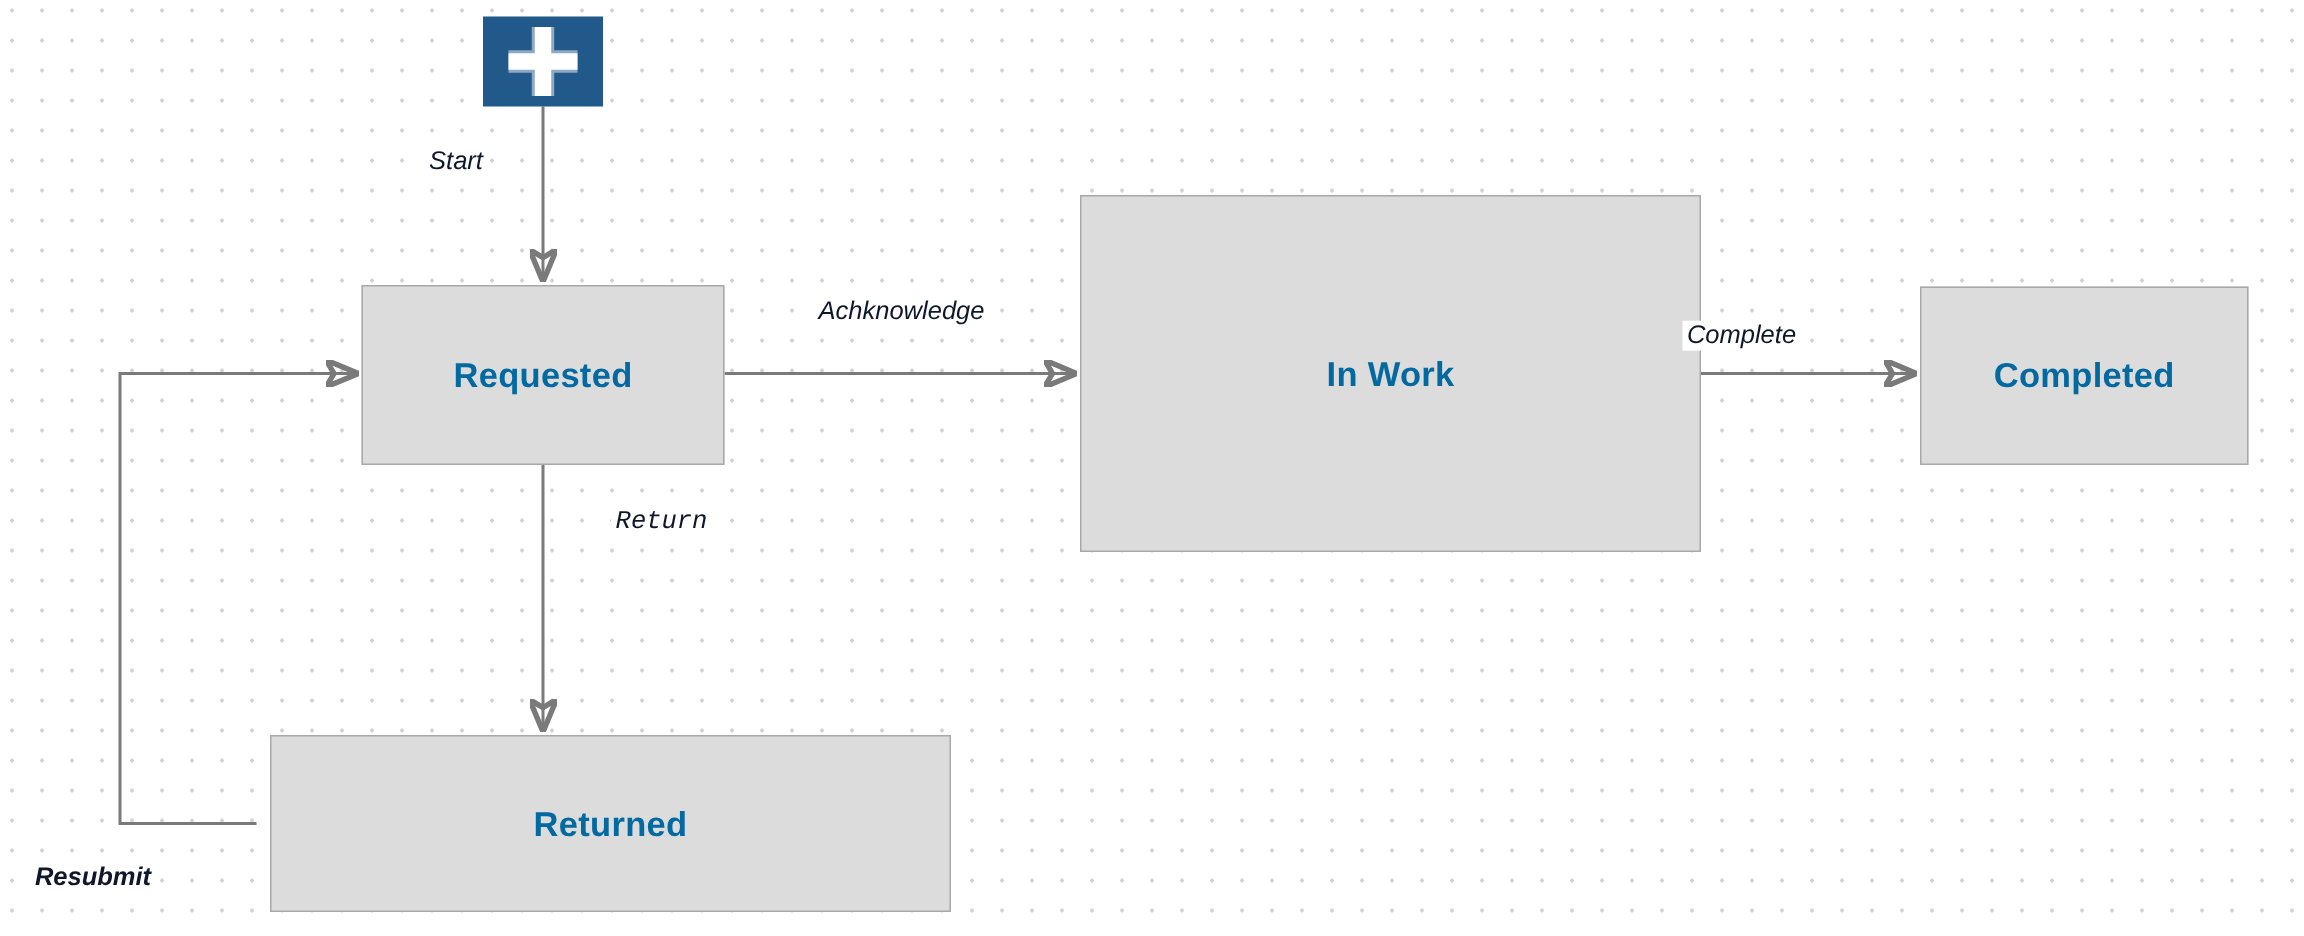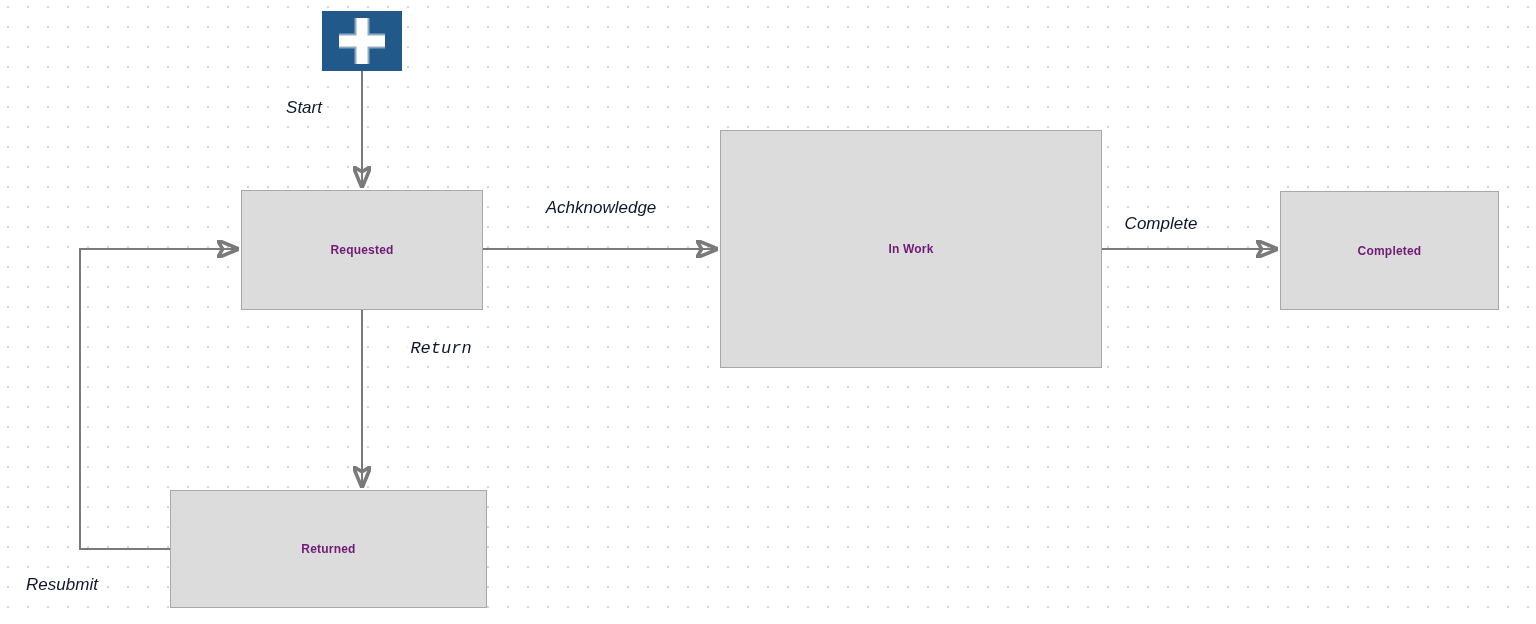--- a/index.html
+++ b/index.html
@@ -29,29 +29,29 @@
     fill: none;
   }
   .node {
     position: absolute;
     box-sizing: border-box;
     background: #dcdcdc;
     border: 1px solid #a8a8a8;
     display: flex;
     align-items: center;
     justify-content: center;
-    color: #701a75;
-    font-size: 12px;
+    color: #0369a1;
+    font-size: 23px;
     font-weight: bold;
     letter-spacing: 0.2px;
   }
   .node-requested { left: 241px; top: 190px; width: 242px; height: 120px; }
-  .node-inwork    { left: 720px; top: 130px; width: 382px; height: 238px; }
+  .node-inwork    { left: 720px; top: 130px; width: 414px; height: 238px; }
   .node-completed { left: 1280px; top: 191px; width: 219px; height: 119px; }
-  .node-returned  { left: 170px; top: 490px; width: 317px; height: 118px; align-items: center; }
+  .node-returned  { left: 180px; top: 490px; width: 454px; height: 118px; align-items: center; }
   .plus-button {
     position: absolute;
     left: 322px; top: 11px;
     width: 80px; height: 60px;
     background: #21598a;
     display: flex;
     align-items: center;
     justify-content: center;
     cursor: pointer;
   }
@@ -63,21 +63,21 @@
     color: #0f172a;
     background: #ffffff;
     padding: 0 3px;
     white-space: nowrap;
     line-height: 1.2;
   }
   .label-start      { left: 304px;  top: 108px; }
   .label-acknowledge{ left: 601px;  top: 208px; }
   .label-complete   { left: 1161px; top: 224px; }
   .label-return     { left: 441px;  top: 349px; font-family: Liberation Mono, monospace; }
-  .label-resubmit   { left: 62px;   top: 585px; }
+  .label-resubmit   { left: 62px;   top: 585px; font-weight: bold; }
 </style>
 </head>
 <body>
 
 <div class="canvas">
 
   <svg class="edge-layer" viewBox="0 0 1536 624" xmlns="http://www.w3.org/2000/svg">
     <defs>
       <marker id="arrowhead" viewBox="0 0 12 10" refX="11.5" refY="5" markerWidth="22" markerHeight="18" markerUnits="userSpaceOnUse" orient="auto">
         <path d="M0,0 L12,5 L0,10 L3,5 Z" fill="#7a7a7a" stroke="none"></path>

